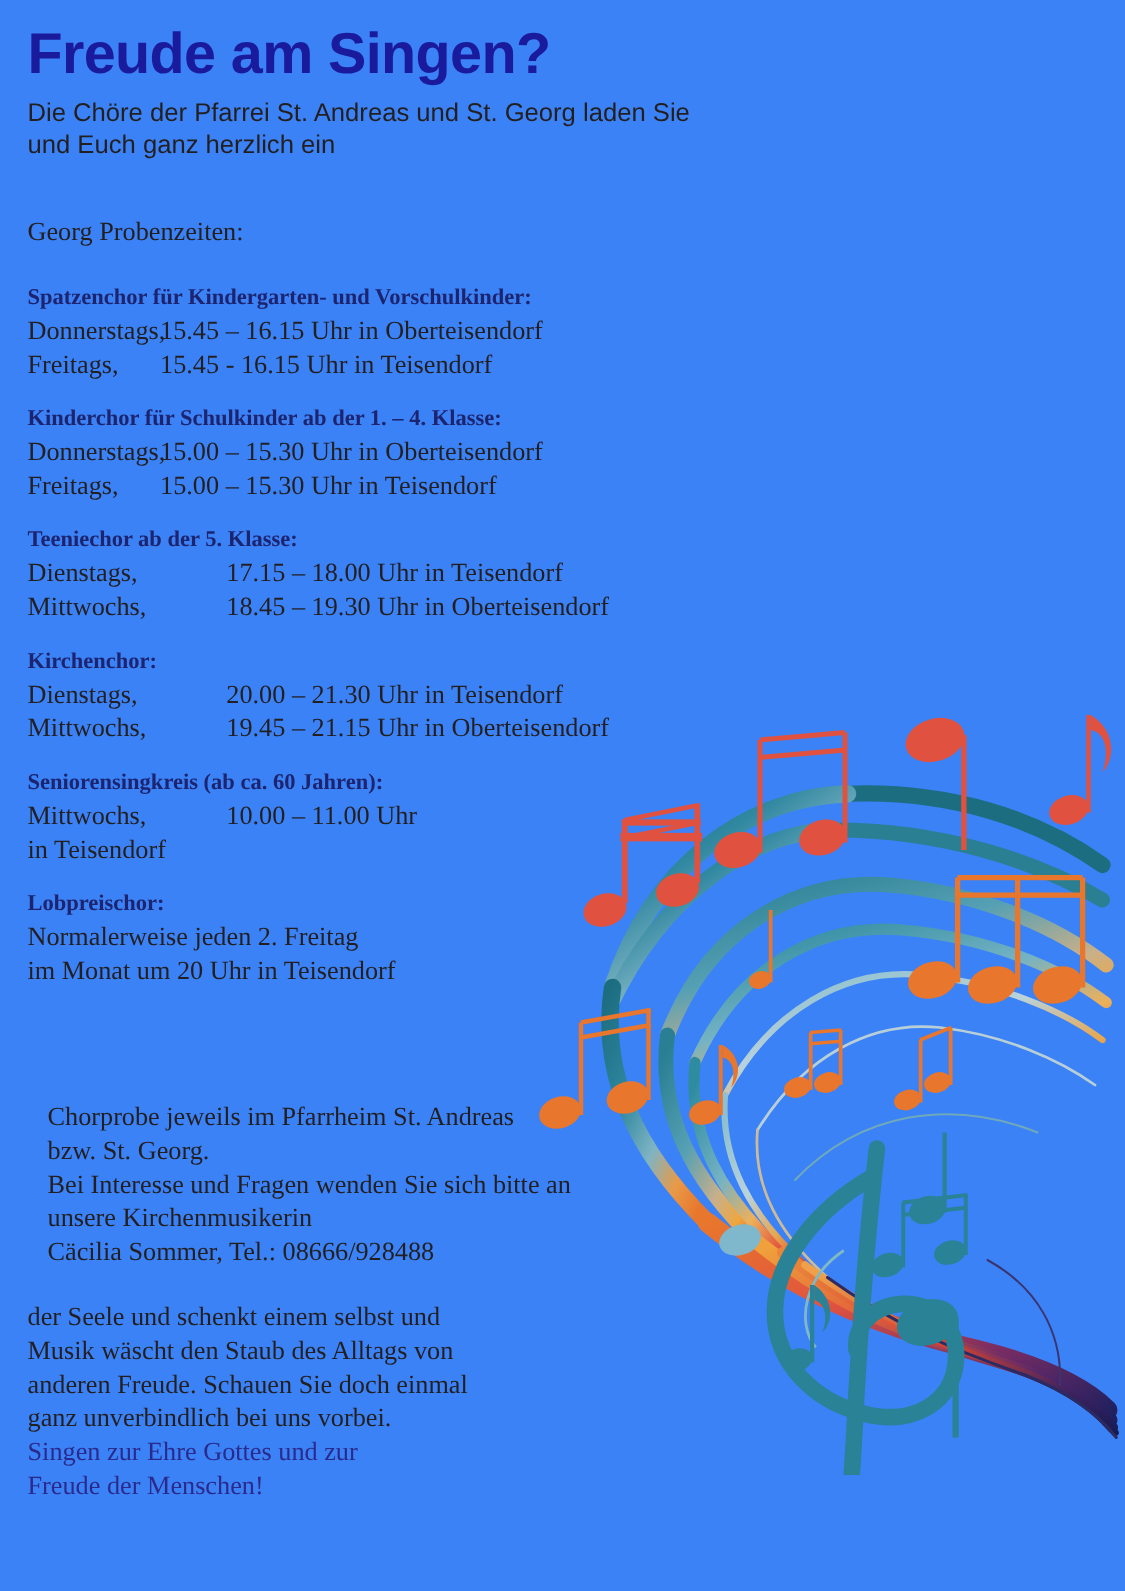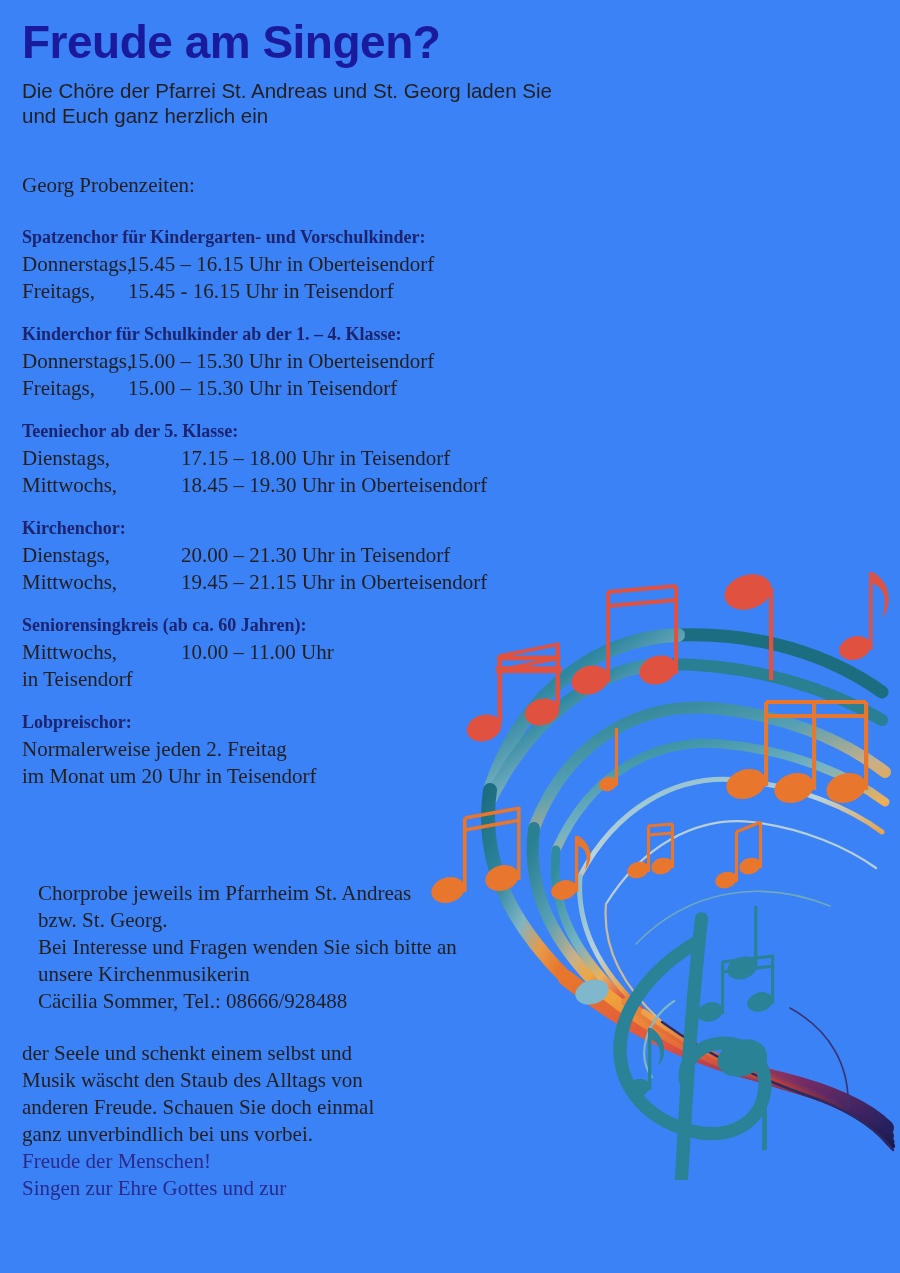--- a/index.html
+++ b/index.html
@@ -430,18 +430,18 @@
       <p>Bei Interesse und Fragen wenden Sie sich bitte an</p>
       <p>unsere Kirchenmusikerin</p>
       <p>Cäcilia Sommer, Tel.: 08666/928488</p>
     </div>
 
     <div class="closing">
       <p>der Seele und schenkt einem selbst und</p>
       <p>Musik wäscht den Staub des Alltags von</p>
       <p>anderen Freude. Schauen Sie doch einmal</p>
       <p>ganz unverbindlich bei uns vorbei.</p>
+      <p class="accent">Singen zur Ehre Gottes und zur</p>
       <p class="accent">Freude der Menschen!</p>
-      <p class="accent">Singen zur Ehre Gottes und zur</p>
     </div>
 
   </div>
 </div>
 
 </body></html>

